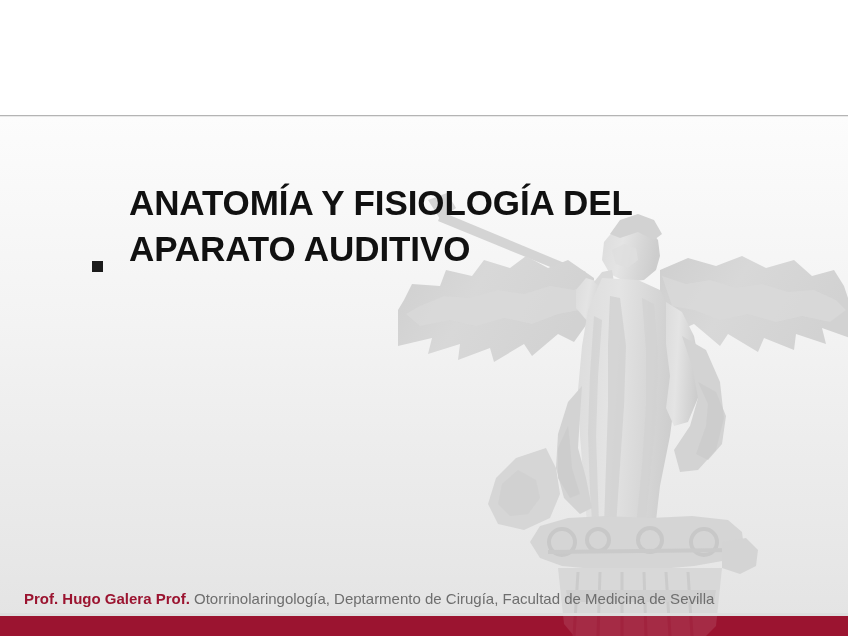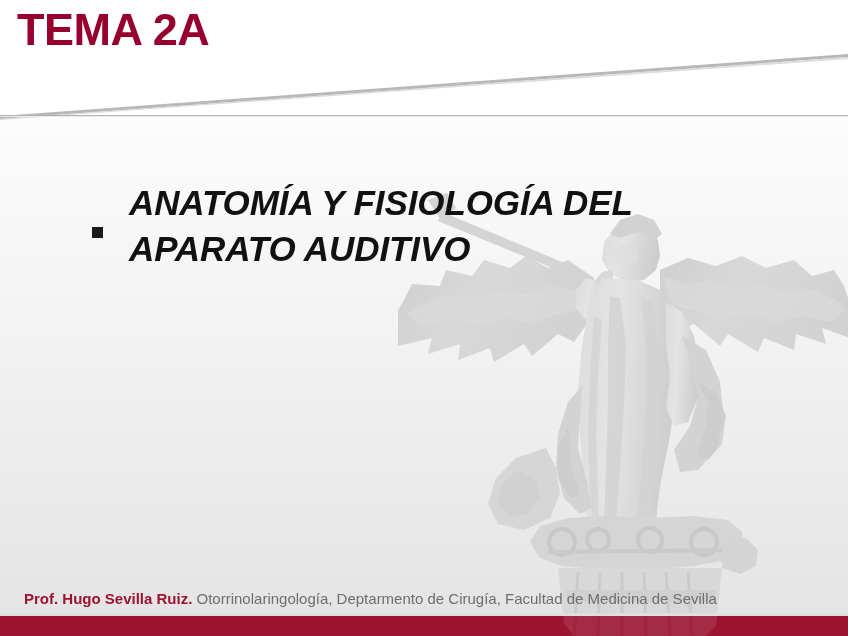--- a/index.html
+++ b/index.html
@@ -92,22 +92,21 @@
   
   .content {
     position: absolute;
     left: 92px;
     top: 180px;
     width: 620px;
   }
   .bullet-row {
     position: relative;
     display: flex;
-    align-items: center;
-    font-style: italic;
+    align-items: flex-end;
   }
   .bullet-marker {
     flex: 0 0 auto;
     width: 11px;
     height: 11px;
     background: #1b1b1b;
     margin-top: 12px;
     margin-right: 26px;
   }
   .bullet-text {
@@ -264,38 +263,31 @@
         <path d="M268 386 L272 450"></path>
         <path d="M290 386 L294 450"></path>
       </g>
 
       <path d="M168 404 L318 404 L316 416 L170 416 Z" fill="#d0d0d0"></path>
 
       <path d="M324 356 L348 352 L360 364 L358 380 L342 388 L324 382 Z" fill="#d4d4d4"></path>
     </svg>
   </div>
 
-  <div class="header">
-    <div class="slide-title">TEMA 2A</div>
-    <svg class="header-diagonal" viewBox="0 0 848 80" width="848" height="80" xmlns="http://www.w3.org/2000/svg" preserveAspectRatio="none">
-      <path d="M0 76 L848 14 L848 17 L0 79 Z" fill="#b8b8b8"></path>
-      <path d="M0 79 L848 17 L848 19 L0 80 Z" fill="#dcdcdc"></path>
-    </svg>
-  </div>
   <div class="header-rule"></div>
 
   <div class="content">
     <div class="bullet-row">
       <span class="bullet-marker"></span>
       <span class="bullet-text">ANATOMÍA Y FISIOLOGÍA DEL APARATO AUDITIVO</span>
     </div>
   </div>
 
   <div class="footer-text">
-    <span class="footer-author">Prof. Hugo Sevilla Ruiz.</span><span class="footer-affiliation"> Otorrinolaringología, Deptarmento de Cirugía, Facultad de Medicina de Sevilla</span>
+    <span class="footer-author">Prof. Hugo Galera Prof.</span><span class="footer-affiliation"> Otorrinolaringología, Deptarmento de Cirugía, Facultad de Medicina de Sevilla</span>
   </div>
 
   <div class="footer-hairline"></div>
 
   <div class="footer-bar">
     <svg class="footer-bar-wm" viewBox="0 0 452 450" width="452" height="450" xmlns="http://www.w3.org/2000/svg">
       <path d="M160 382 L324 382 L318 440 L308 450 L176 450 L166 438 Z" fill="#b8566c"></path>
       <g stroke="#ae3f58" stroke-width="3" fill="none">
         <path d="M180 386 L176 450"></path>
         <path d="M202 386 L200 450"></path>

